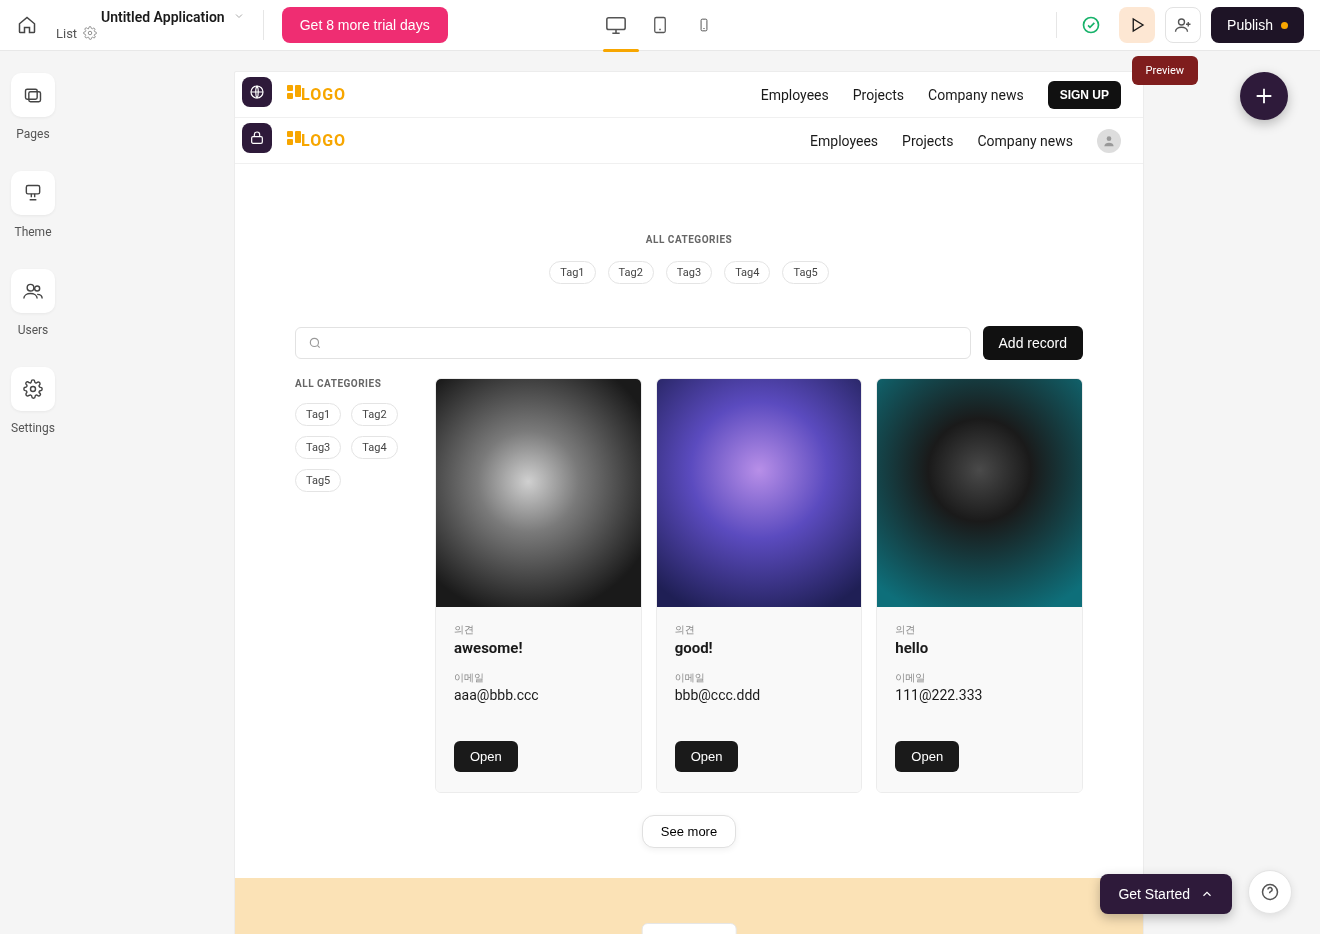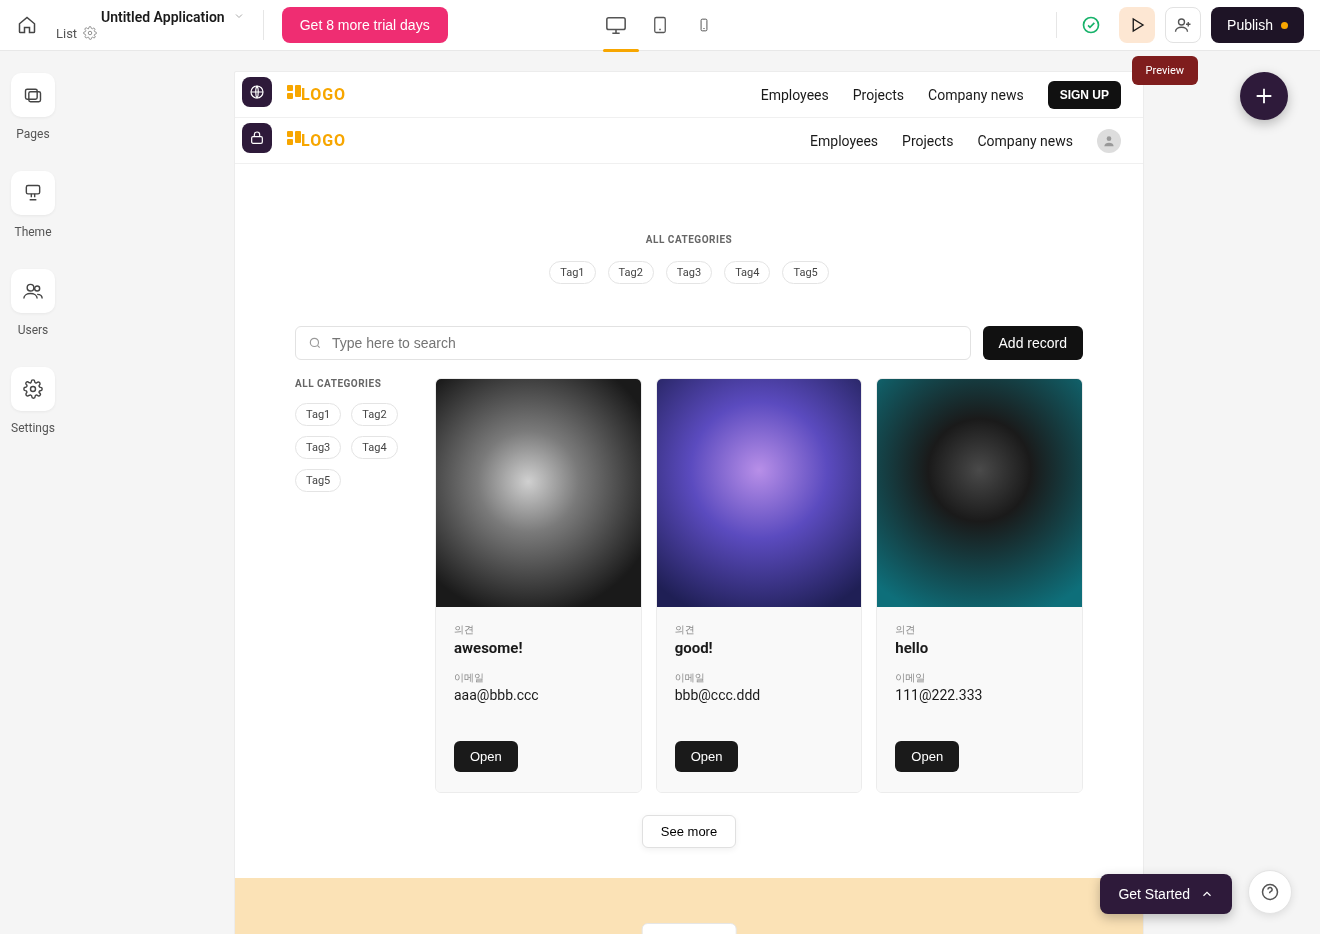--- a/index.html
+++ b/index.html
@@ -348,21 +348,21 @@
   }
 
   .see-more-row {
     display:flex;
     justify-content:center;
     padding:22px 0 30px;
   }
   .see-more-btn {
     border:1px solid #e0e0e0;
     background:#fff;
-    border-radius:6px;
+    border-radius:12px;
     padding:8px 18px;
     font-size:13px;
     cursor:pointer;
     box-shadow:0 2px 6px rgba(0,0,0,0.06);
   }
 
   .footer-band {
     height:80px;
     background:#fbe2b6;
   }
@@ -643,21 +643,20 @@
         <span class="tag">Tag5</span>
       </div>
     </div>
 
     <div class="search-row">
       <div class="search-box">
         <svg width="14" height="14" viewBox="0 0 24 24" fill="none" stroke="currentColor" stroke-width="2">
             <circle cx="11" cy="11" r="7"></circle>
             <path d="m20 20-3.5-3.5"></path>
           </svg>
-        <input type="text" placeholder="Type here to search" style="">
       </div>
       <button class="add-record-btn">Add record</button>
     </div>
 
     <div class="content-row">
       <div class="side-filter">
         <div class="all-cat-label">ALL CATEGORIES</div>
         <div class="tag-grid">
           <span class="tag">Tag1</span>
           <span class="tag">Tag2</span>

